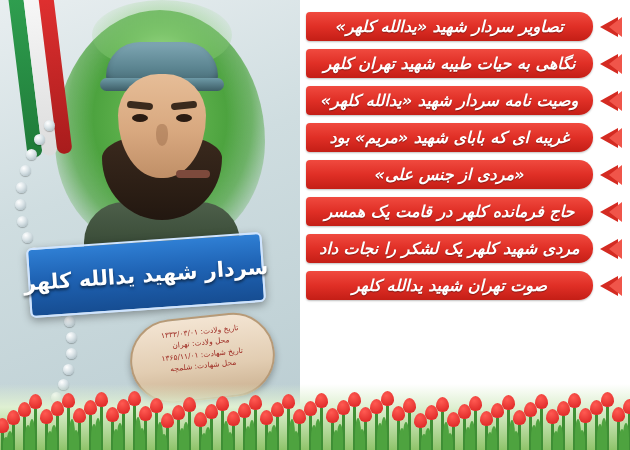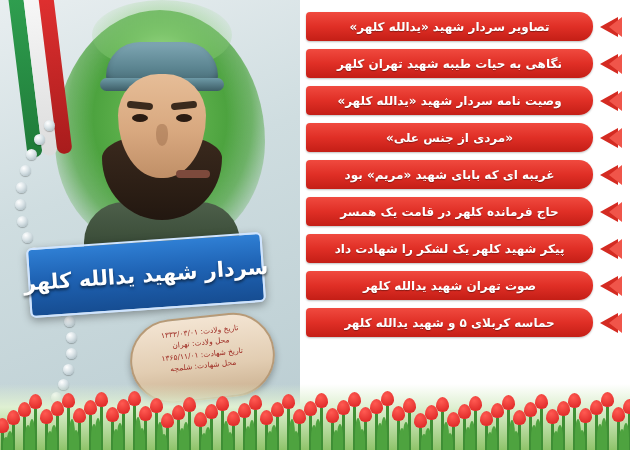--- a/index.html
+++ b/index.html
@@ -292,24 +292,25 @@
     border-radius: 4px 14px 14px 4px;
     display: flex;
     align-items: center;
     justify-content: center;
     padding: 0 10px;
     box-sizing: border-box;
     box-shadow: 0 1px 2px rgba(0,0,0,0.25);
   }
   .row-bar .label {
     color: #ffffff;
-    font-size: 12px;
+    font-size: 16px;
     font-weight: bold;
     white-space: nowrap;
     text-shadow: 0 1px 1px rgba(0,0,0,0.35);
+    font-style: italic;
   }
   .row-arrow {
     flex: 0 0 auto;
     width: 22px;
     height: 22px;
     position: relative;
   }
   .row-arrow:before {
     content: "";
     position: absolute;
@@ -706,48 +707,42 @@
       </div>
       <div class="list-row">
         <div class="row-arrow"></div>
         <div class="row-bar">
           <span class="label">وصیت نامه سردار شهید «یدالله کلهر»</span>
         </div>
       </div>
       <div class="list-row">
         <div class="row-arrow"></div>
         <div class="row-bar">
-          <span class="label">«مردی از جنس علی»</span>
+          <span class="label">غریبه ای که بابای شهید «مریم» بود</span>
         </div>
       </div>
       <div class="list-row">
         <div class="row-arrow"></div>
         <div class="row-bar">
-          <span class="label">غریبه ای که بابای شهید «مریم» بود</span>
+          <span class="label">«مردی از جنس علی»</span>
         </div>
       </div>
       <div class="list-row">
         <div class="row-arrow"></div>
         <div class="row-bar">
           <span class="label">حاج فرمانده کلهر در قامت یک همسر</span>
         </div>
       </div>
       <div class="list-row">
         <div class="row-arrow"></div>
         <div class="row-bar">
-          <span class="label">پیکر شهید کلهر یک لشکر را شهادت داد</span>
+          <span class="label">مردی شهید کلهر یک لشکر را نجات داد</span>
         </div>
       </div>
       <div class="list-row">
         <div class="row-arrow"></div>
         <div class="row-bar">
           <span class="label">صوت تهران شهید یدالله کلهر</span>
         </div>
       </div>
-      <div class="list-row">
-        <div class="row-arrow"></div>
-        <div class="row-bar">
-          <span class="label">حماسه کربلای ۵ و شهید یدالله کلهر</span>
-        </div>
-      </div>
     </div>
 
 </div>
 
 </body></html>

